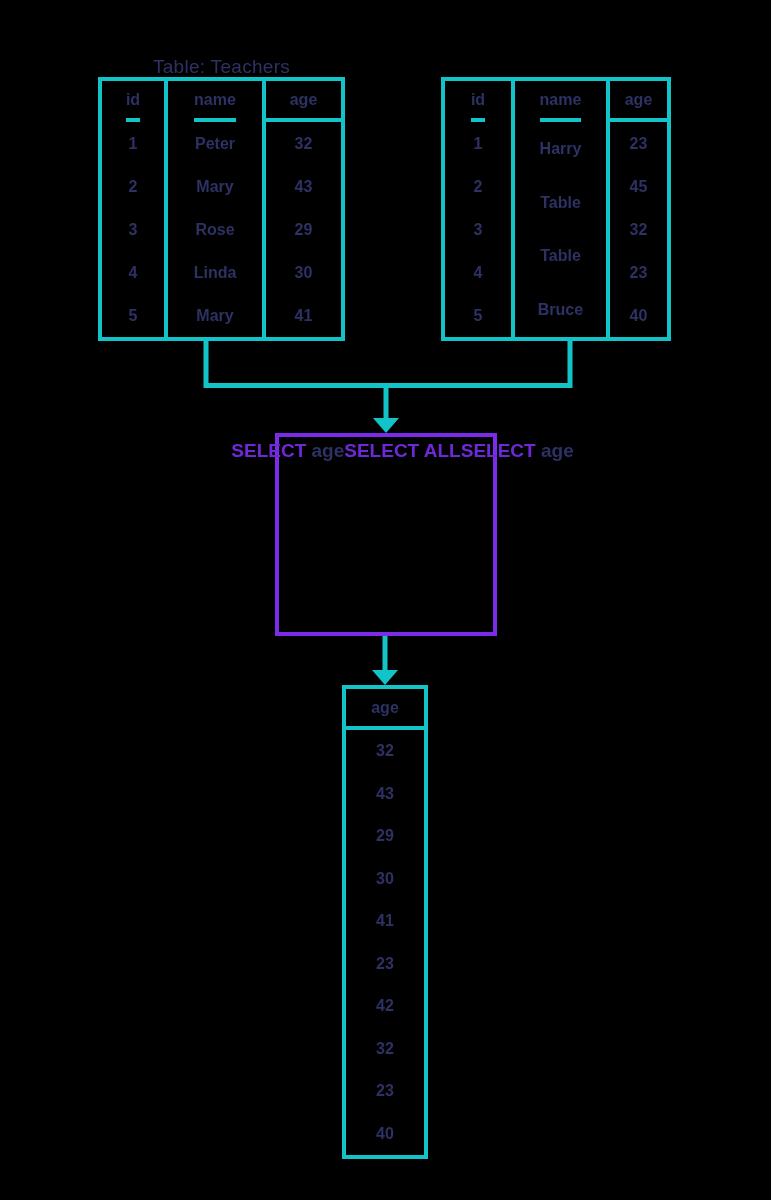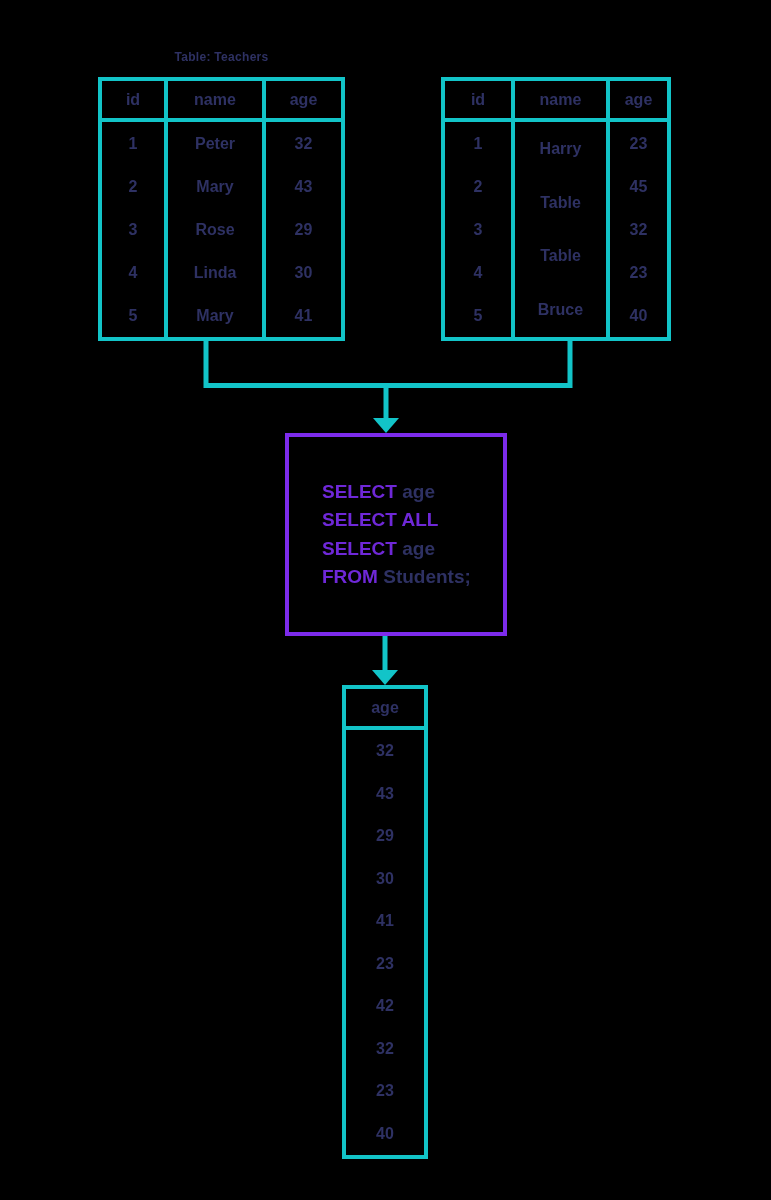--- a/index.html
+++ b/index.html
@@ -14,37 +14,37 @@
   body { font-family: "Liberation Sans", sans-serif; }
   #canvas {
     position: relative;
     width: 771px;
     height: 1200px;
     background: var(--background);
     overflow: hidden;
   }
   .table-title {
     position: absolute;
-    top: 50px;
+    top: 56px;
     text-align: center;
-    font-size: 12px;
-    font-weight: bold;
+    font-size: 19px;
+    font-weight: normal;
     letter-spacing: 0.3px;
     color: var(--navy);
   }
   .dtable {
     position: absolute;
     display: flex;
     border: 4px solid var(--teal);
   }
   .dcol {
     display: flex;
     flex-direction: column;
   }
-  .dcol.divided { border-right: 4px solid var(--teal); }
+  .dcol.divided { border-right: 4px solid var(--teal); align-items: center; }
   .hcell {
     height: 41px;
     flex: none;
     display: flex;
     align-items: center;
     justify-content: center;
     border-bottom: 4px solid var(--teal);
     font-size: 16px;
     font-weight: bold;
     color: var(--navy);
@@ -53,27 +53,27 @@
     flex: 1;
     display: flex;
     align-items: center;
     justify-content: center;
     font-size: 16px;
     font-weight: bold;
     color: var(--navy);
   }
   #sql-box {
     position: absolute;
-    left: 285px;
+    left: 275px;
     top: 433px;
     width: 222px;
     height: 203px;
     border: 4px solid var(--purple);
     display: flex;
-    flex-direction: column;
+    flex-direction: row;
     justify-content: center;
     padding-left: 33px;
   }
   .sql-line {
     font-size: 19px;
     font-weight: bold;
     line-height: 28.5px;
     white-space: pre;
     color: var(--navy);
   }
@@ -157,21 +157,20 @@
     <line class="wire" x1="386" y1="385.5" x2="386" y2="419"></line>
     <polygon class="head" points="373,418 399,418 386,433"></polygon>
     <line class="wire" x1="385" y1="636" x2="385" y2="671"></line>
     <polygon class="head" points="372,670 398,670 385,685"></polygon>
   </svg>
 
   <div id="sql-box">
     <div class="sql-line"><span class="sql-keyword">SELECT</span><span> age</span></div>
     <div class="sql-line"><span class="sql-keyword">SELECT ALL</span><span></span></div>
     <div class="sql-line"><span class="sql-keyword">SELECT</span><span> age</span></div>
-    <div class="sql-line"><span class="sql-keyword">FROM</span><span> Students;</span></div>
   </div>
 
   <div class="dtable" style="left:342px; top:685px; width:86px; height:474px;">
     <div class="dcol" style="width:78px;">
       <div class="hcell">age</div>
       <div class="dcell">32</div>
       <div class="dcell">43</div>
       <div class="dcell">29</div>
       <div class="dcell">30</div>
       <div class="dcell">41</div>

